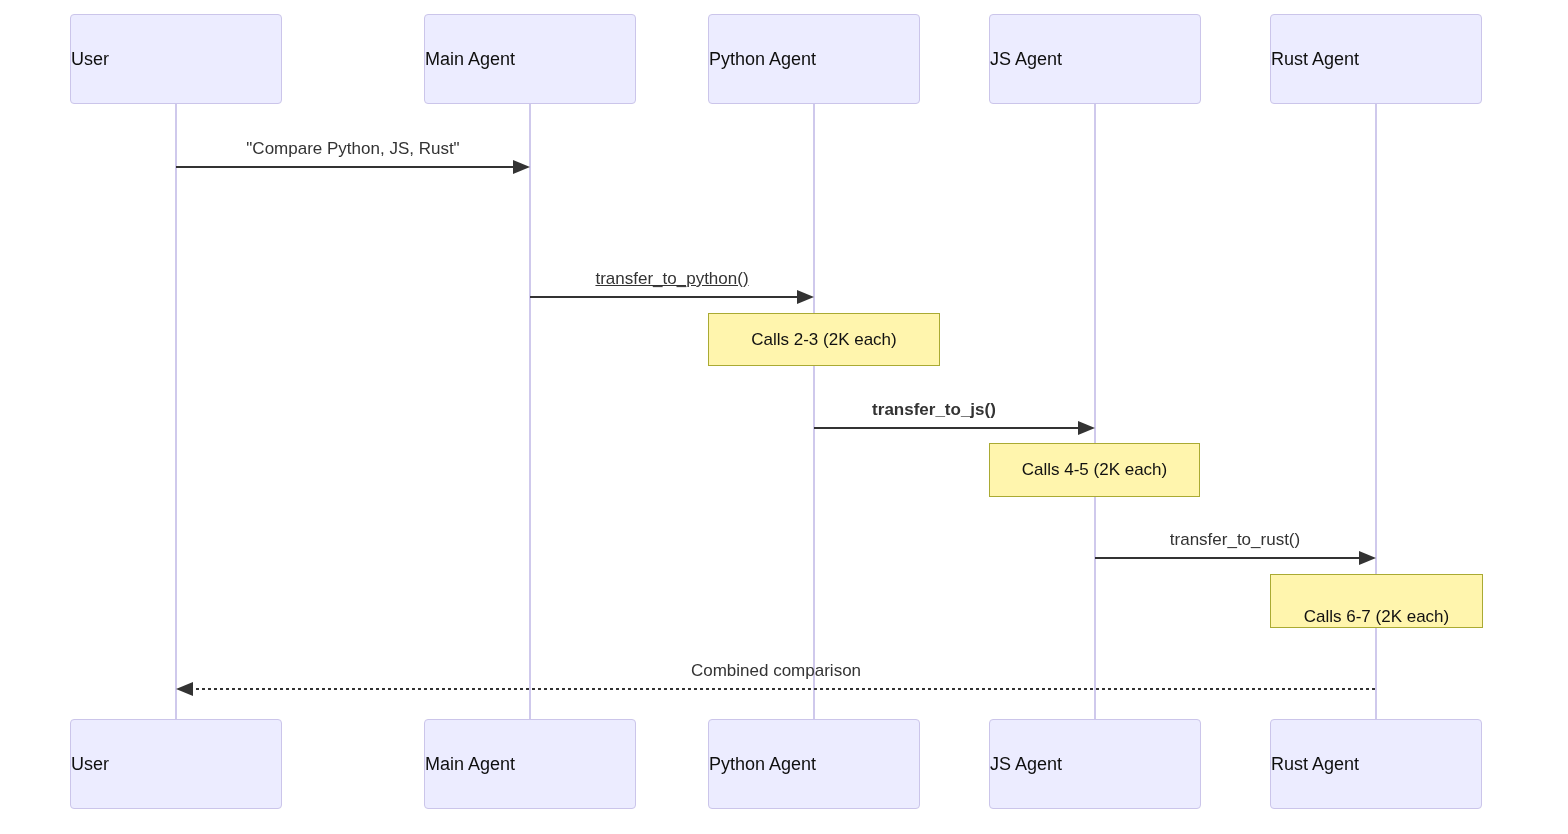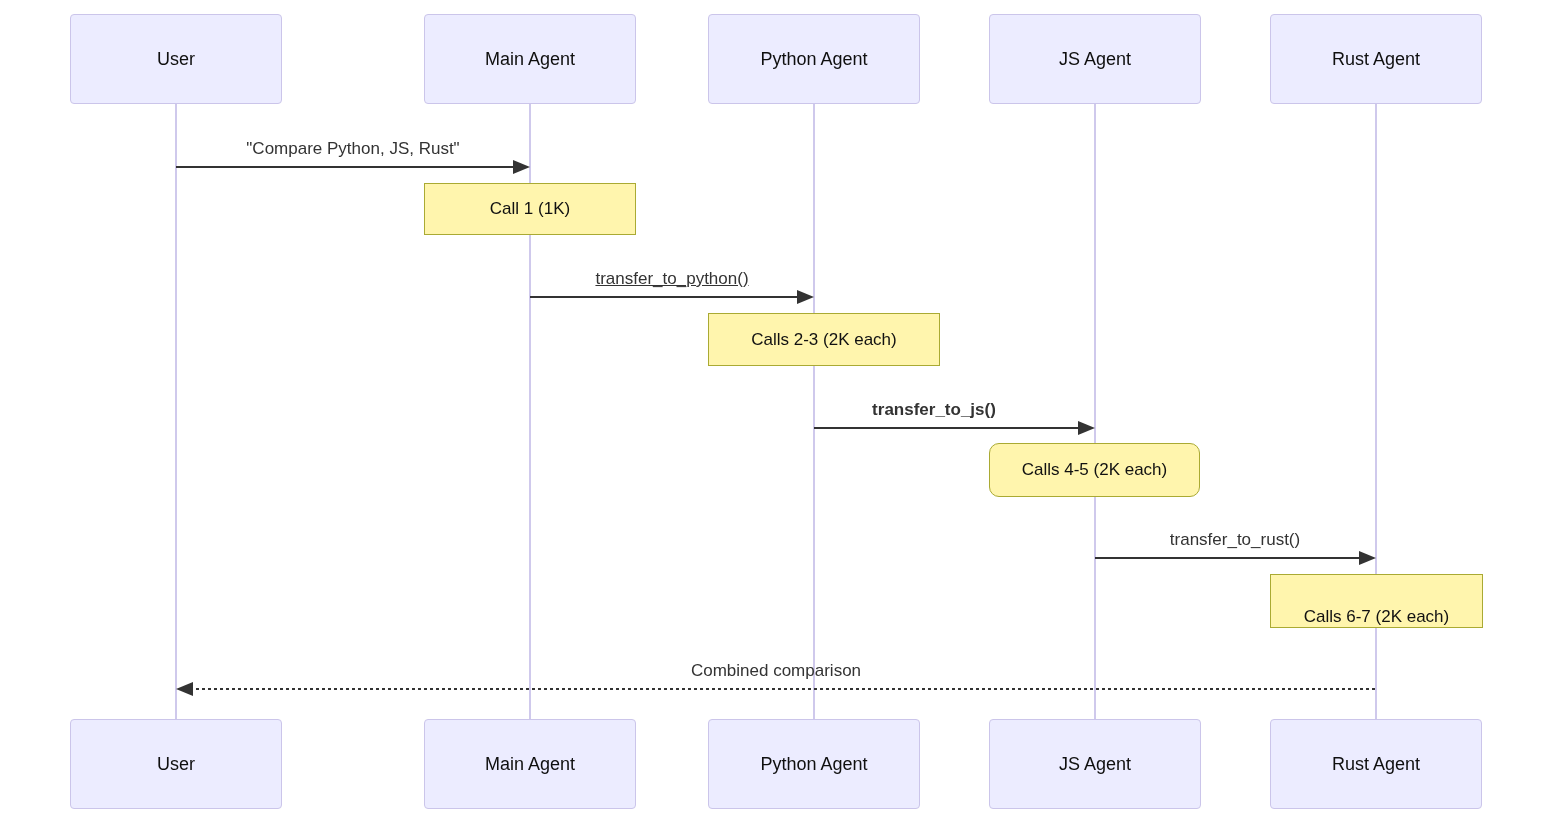--- a/index.html
+++ b/index.html
@@ -18,21 +18,21 @@
   .actor-box {
     position: absolute;
     width: 212px;
     height: 90px;
     background: #ECECFF;
     border: 1px solid #CBC5EA;
     border-radius: 4px;
     box-sizing: border-box;
     display: flex;
     align-items: center;
-    justify-content: center;
+    justify-content: flex-start;
     font-size: 18px;
     color: #0f0f0f;
     z-index: 3;
   }
   .lifeline {
     position: absolute;
     width: 2px;
     top: 104px;
     height: 615px;
     background: #CFC9EC;
@@ -112,37 +112,34 @@
     <span>JS Agent</span>
   </div>
   <div class="actor-box" style="left:1270px; top:14px;">
     <span>Rust Agent</span>
   </div>
 
   <div class="msg-label" style="left:353px; top:137px;">"Compare Python, JS, Rust"</div>
   <div class="msg-line" style="left:176px; top:166px; width:340px;"></div>
   <div class="arrowhead-right" style="left:513px; top:160px;"></div>
 
-  <div class="note-box" style="left:424px; top:183px; width:212px; height:52px;">
-    <span>Call 1 (1K)</span>
-  </div>
 
   <div class="msg-label" style="left:672px; top:267px;text-decoration:underline;">transfer_to_python()</div>
   <div class="msg-line" style="left:530px; top:296px; width:270px;"></div>
   <div class="arrowhead-right" style="left:797px; top:290px;"></div>
 
   <div class="note-box" style="left:708px; top:313px; width:232px; height:53px;">
     <span>Calls 2-3 (2K each)</span>
   </div>
 
   <div class="msg-label" style="left:934px; top:398px;font-weight:bold;">transfer_to_js()</div>
   <div class="msg-line" style="left:814px; top:427px; width:267px;"></div>
   <div class="arrowhead-right" style="left:1078px; top:421px;"></div>
 
-  <div class="note-box" style="left:989px; top:443px; width:211px; height:54px;border-radius:10px;">
+  <div class="note-box" style="left:989px; top:443px; width:211px; height:54px;">
     <span>Calls 4-5 (2K each)</span>
   </div>
 
   <div class="msg-label" style="left:1235px; top:528px;">transfer_to_rust()</div>
   <div class="msg-line" style="left:1095px; top:557px; width:267px;"></div>
   <div class="arrowhead-right" style="left:1359px; top:551px;"></div>
 
   <div class="note-box" style="left:1270px; top:574px; width:213px; height:54px;align-items:flex-end;">
     <span>Calls 6-7 (2K each)</span>
   </div>

